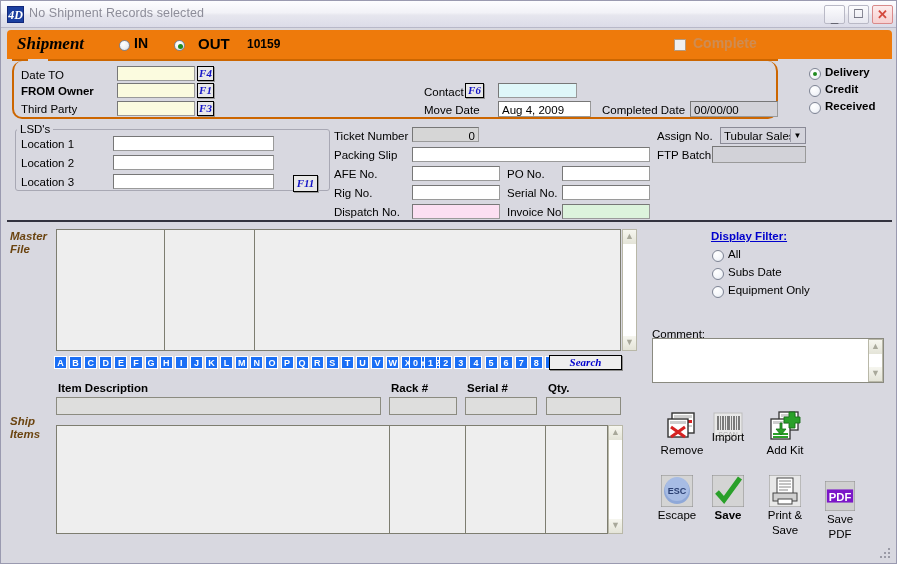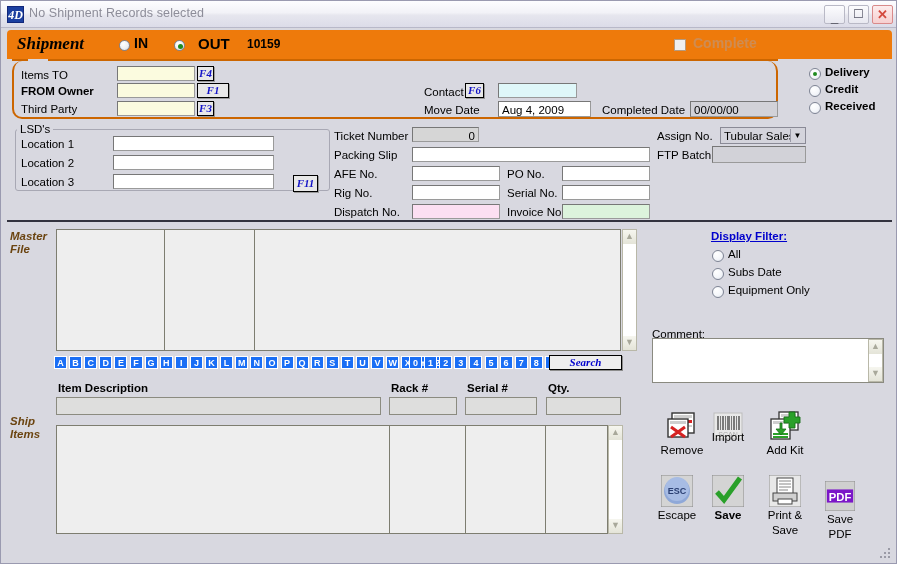--- a/index.html
+++ b/index.html
@@ -301,27 +301,27 @@
     <div id="lbl-out">OUT</div>
     <div id="ship-number">10159</div>
     <div id="chk-complete"></div>
     <div id="lbl-complete">Complete</div>
   </div>
 
   <div id="form-area">
 
     <div id="ship-box"></div>
 
-    <div class="flabel" style="left:14px; top:10px;">Items TO</div>
+    <div class="flabel" style="left:14px; top:10px;">Date TO</div>
     <div class="finput cream" style="left:110px; top:7px; width:78px; height:15px;"></div>
     <div class="fkey" style="left:190px; top:7px; width:17px; height:15px; line-height:13px;">F4</div>
 
     <div class="flabel fbold" style="left:14px; top:26px;text-align:right;">FROM Owner</div>
     <div class="finput cream" style="left:110px; top:24px; width:78px; height:15px;"></div>
-    <div class="fkey" style="left:190px; top:24px; width:32px; height:15px; line-height:13px;">F1</div>
+    <div class="fkey" style="left:190px; top:24px; width:17px; height:15px; line-height:13px;">F1</div>
 
     <div class="flabel" style="left:14px; top:44px;">Third Party</div>
     <div class="finput cream" style="left:110px; top:42px; width:78px; height:15px;"></div>
     <div class="fkey" style="left:190px; top:42px; width:17px; height:15px; line-height:13px;">F3</div>
 
     <div class="flabel" style="left:417px; top:27px;">Contact</div>
     <div class="fkey" style="left:458px; top:24px; width:19px; height:15px; line-height:13px;">F6</div>
     <div class="finput cyan" style="left:491px; top:24px; width:79px; height:15px;"></div>
 
     <div class="flabel" style="left:417px; top:45px;">Move Date</div>

